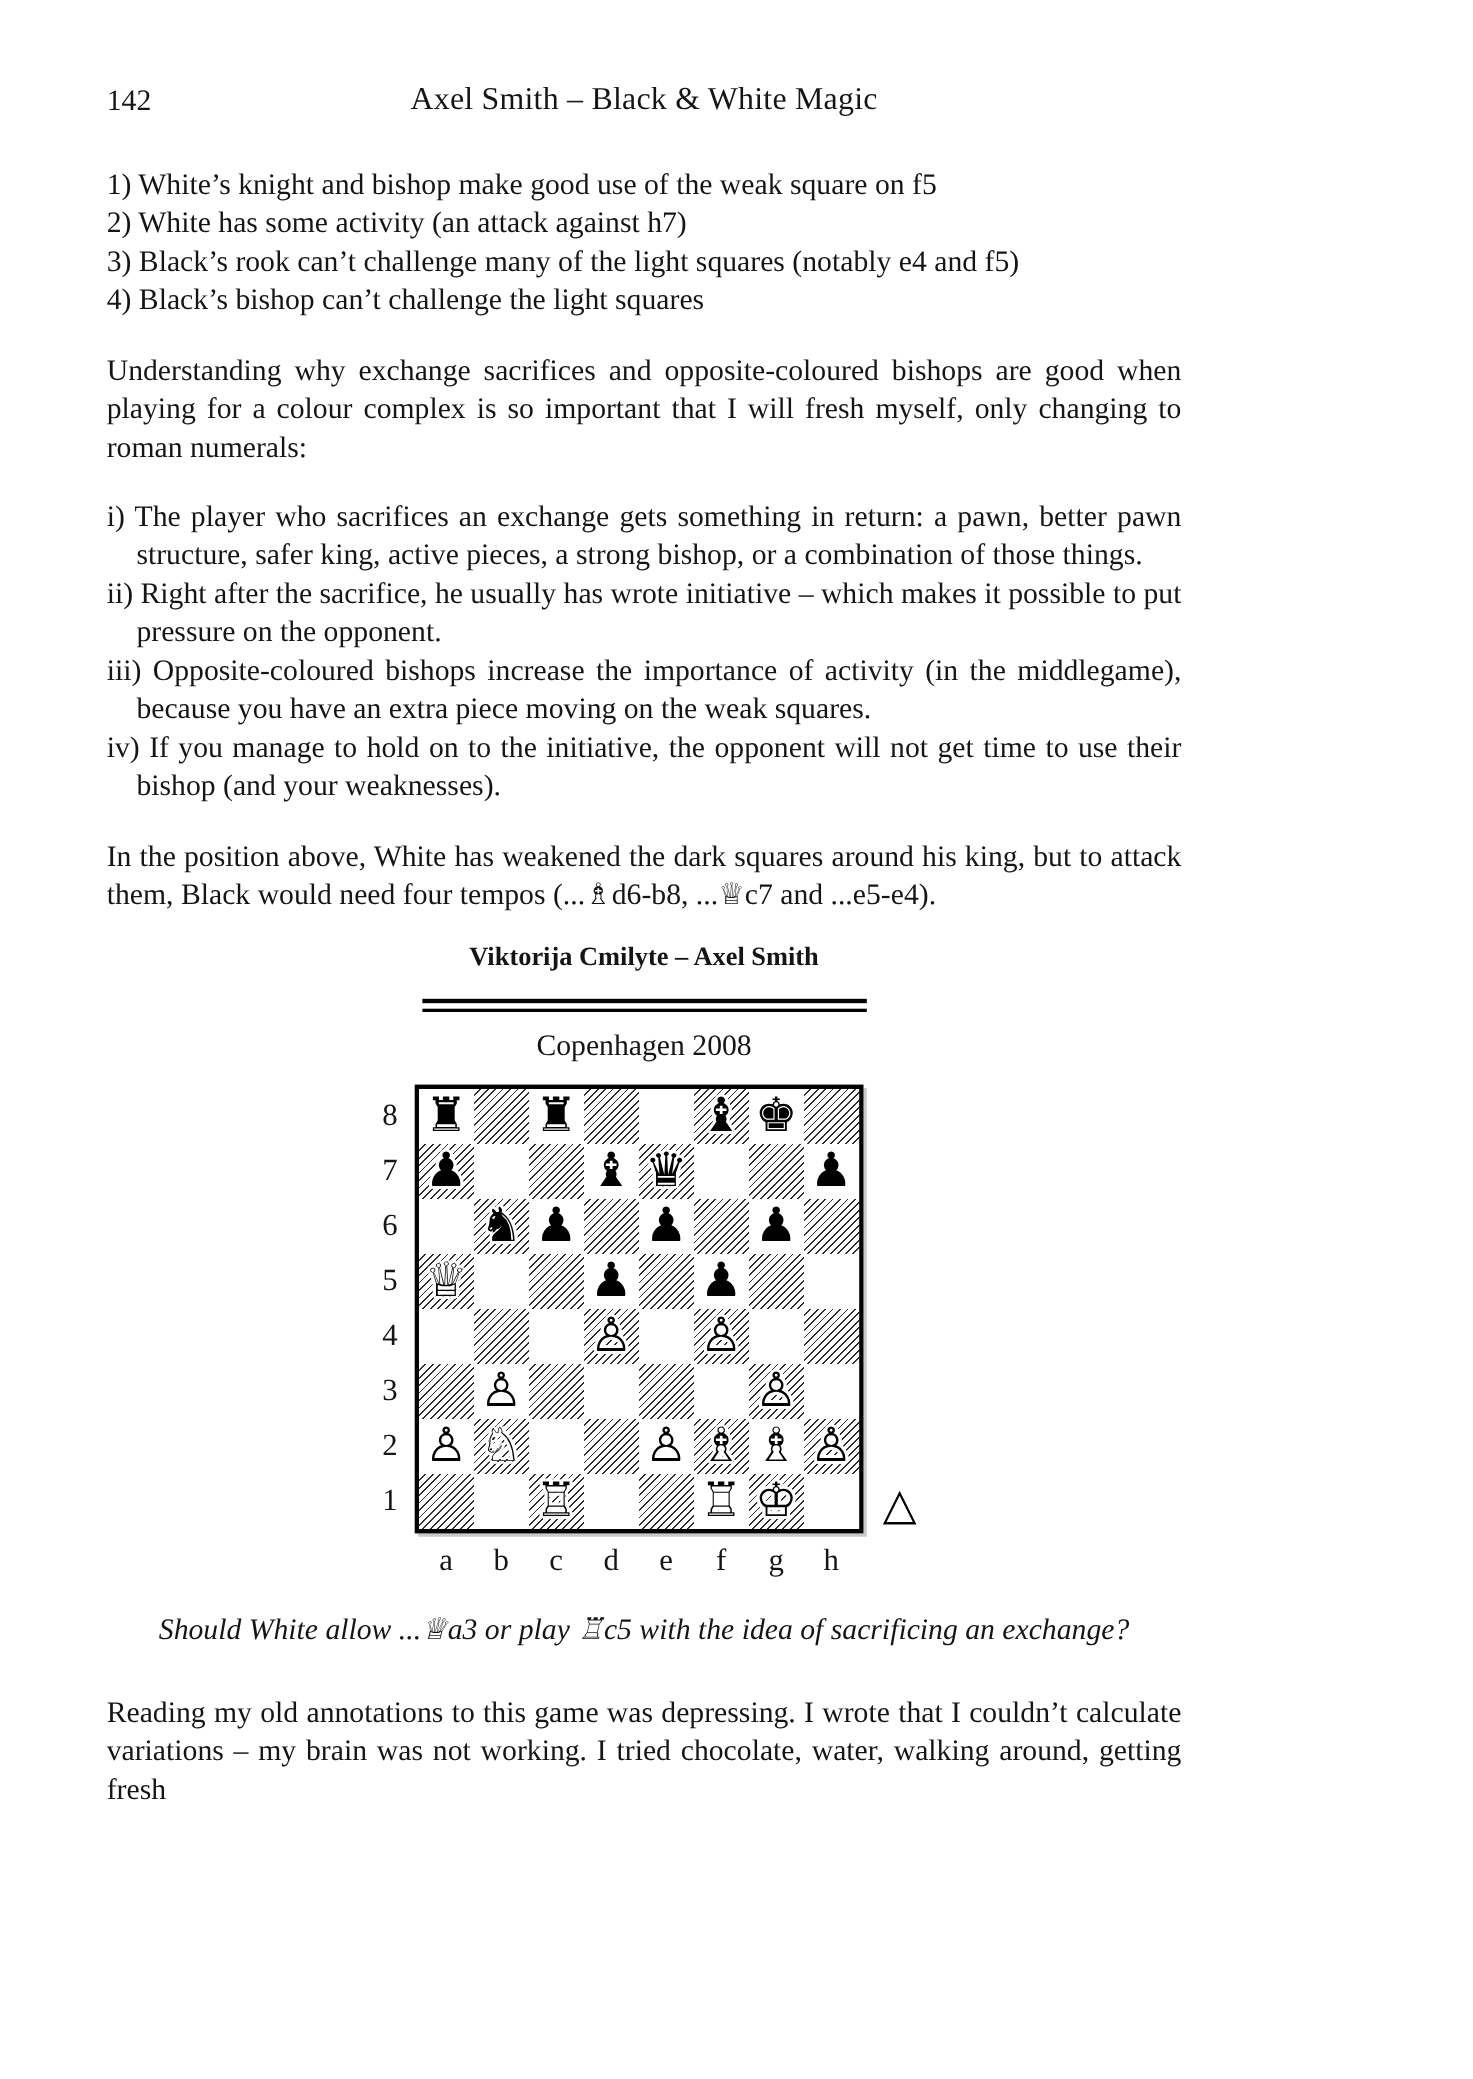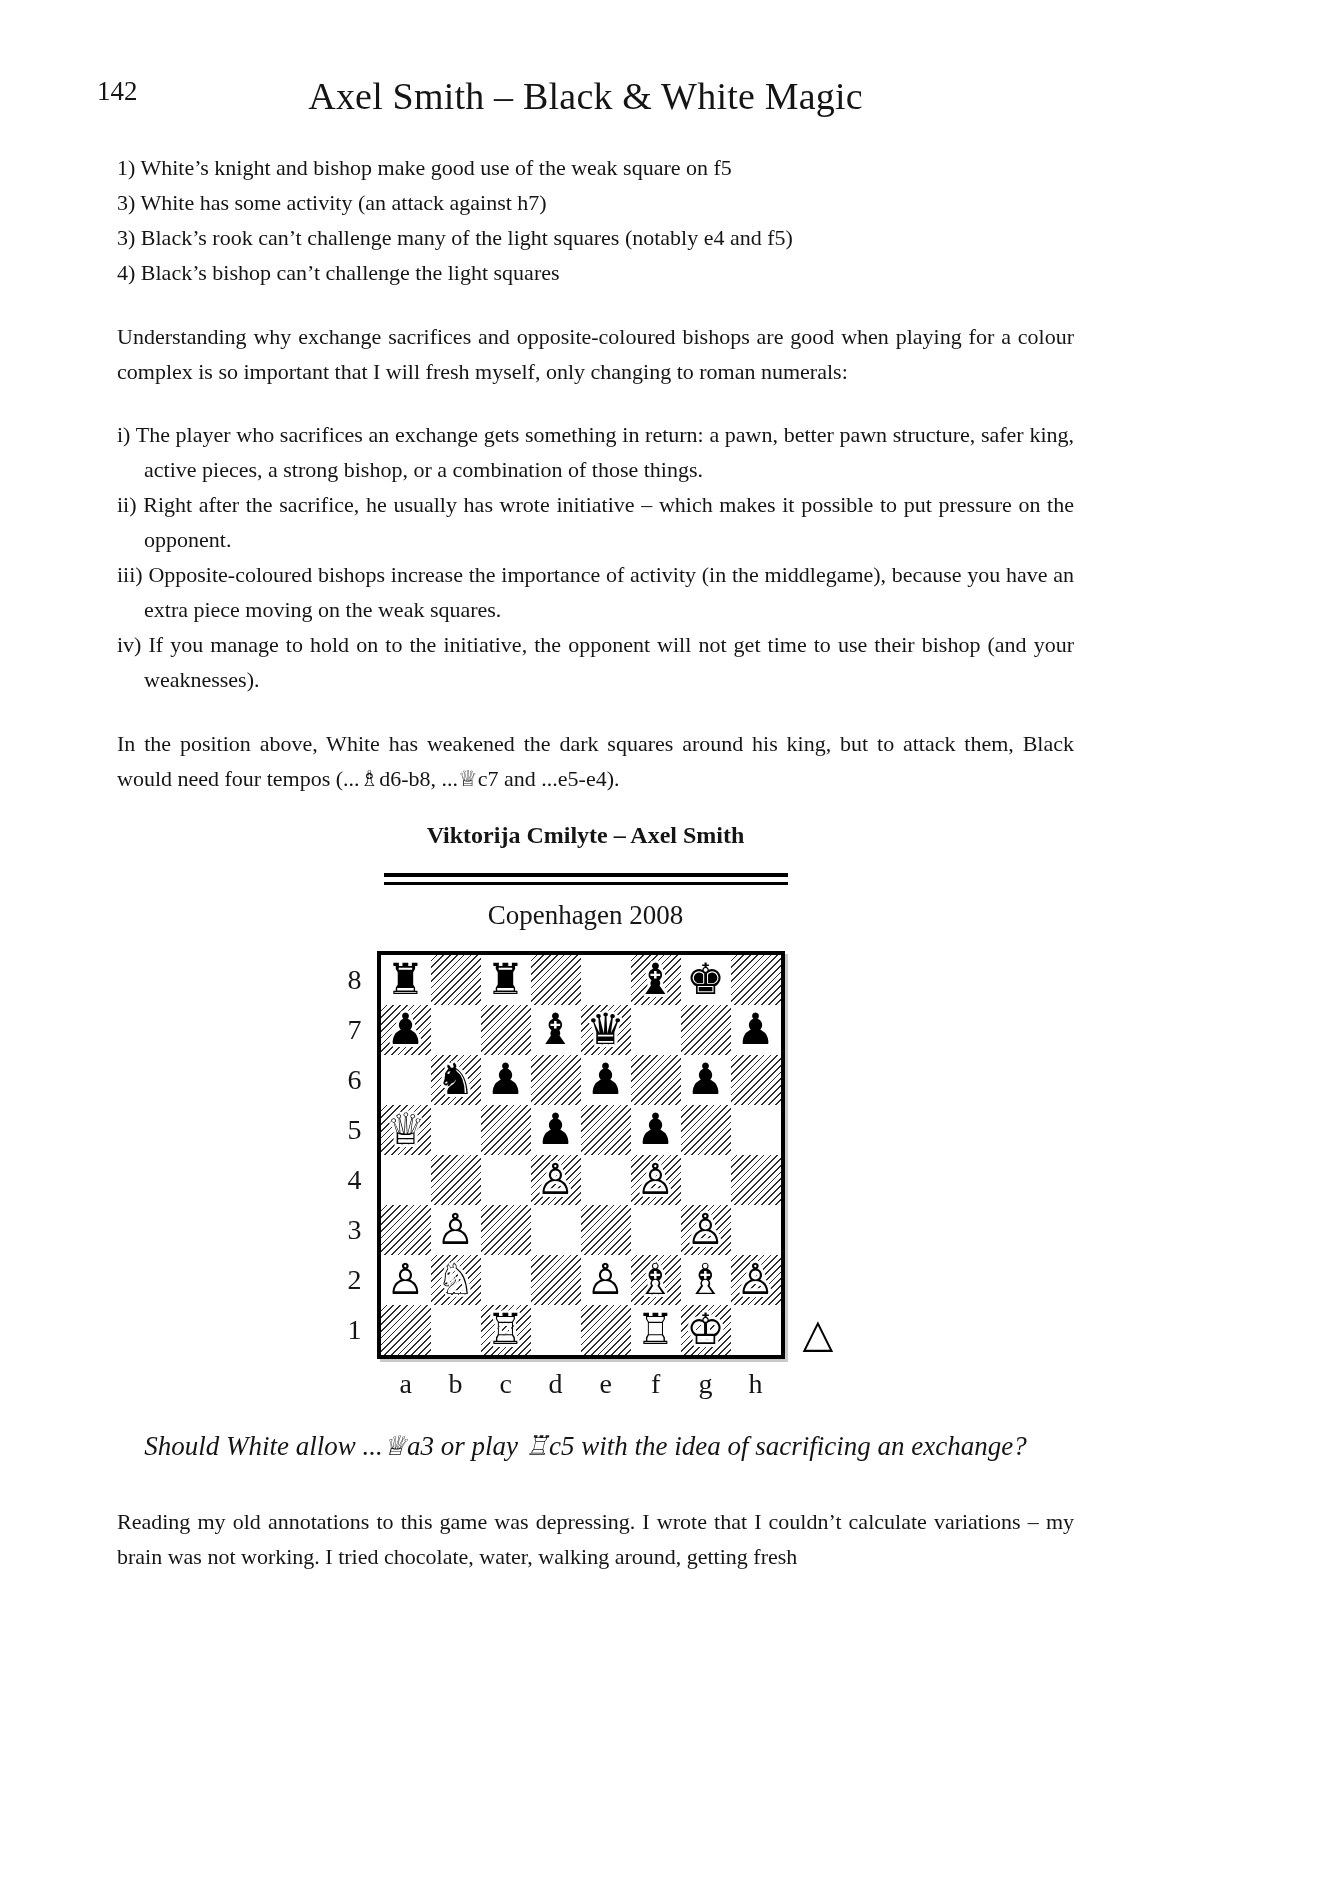--- a/index.html
+++ b/index.html
@@ -10,24 +10,24 @@
     background: #ffffff;
     color: #151515;
     font-family: "Liberation Serif", serif;
     overflow: hidden;
   }
   .content { padding: 74px 96px 0 97px; }
 
   
   .running-head { position: relative; height: 36px; }
   .page-num { position: absolute; left: 0; top: 2px; font-size: 27px; }
-  .running-title { display: block; text-align: center; font-size: 38px; letter-spacing: 0.2px; }
-
-  
-  .body, .plain-list li, .roman-item { font-size: 22px; line-height: 35px; margin-left: 20px; }
+  .running-title { display: block; text-align: center; font-size: 29px; letter-spacing: 0.2px; }
+
+  
+  .body, .plain-list li, .roman-item { font-size: 27px; line-height: 35px; }
   .just { text-align: justify; }
   p { margin: 0; }
 
   .plain-list { list-style: none; margin: 40px 0 0 0; padding: 0; }
 
   .para-repeat { margin-top: 29px; }
 
   .roman-list { margin-top: 28px; }
   .roman-item { padding-left: 27px; text-indent: -27px; }
 
@@ -96,21 +96,21 @@
 <div class="page">
   <div class="content">
 
     <div class="running-head">
       <span class="page-num">142</span>
       <span class="running-title">Axel Smith – Black &amp; White Magic</span>
     </div>
 
     <ul class="plain-list">
       <li>1) White’s knight and bishop make good use of the weak square on f5</li>
-      <li>3) White has some activity (an attack against h7)</li>
+      <li>2) White has some activity (an attack against h7)</li>
       <li>3) Black’s rook can’t challenge many of the light squares (notably e4 and f5)</li>
       <li>4) Black’s bishop can’t challenge the light squares</li>
     </ul>
 
     <p class="body just para-repeat">Understanding why exchange sacrifices and opposite-coloured bishops are good when playing for a colour complex is so important that I will fresh myself, only changing to roman numerals:</p>
 
     <div class="roman-list">
       <p class="roman-item just">i) The player who sacrifices an exchange gets something in return: a pawn, better pawn structure, safer king, active pieces, a strong bishop, or a combination of those things.</p>
       <p class="roman-item just">ii) Right after the sacrifice, he usually has wrote initiative – which makes it possible to put pressure on the opponent.</p>
       <p class="roman-item just">iii) Opposite-coloured bishops increase the importance of activity (in the middlegame), because you have an extra piece moving on the weak squares.</p>

